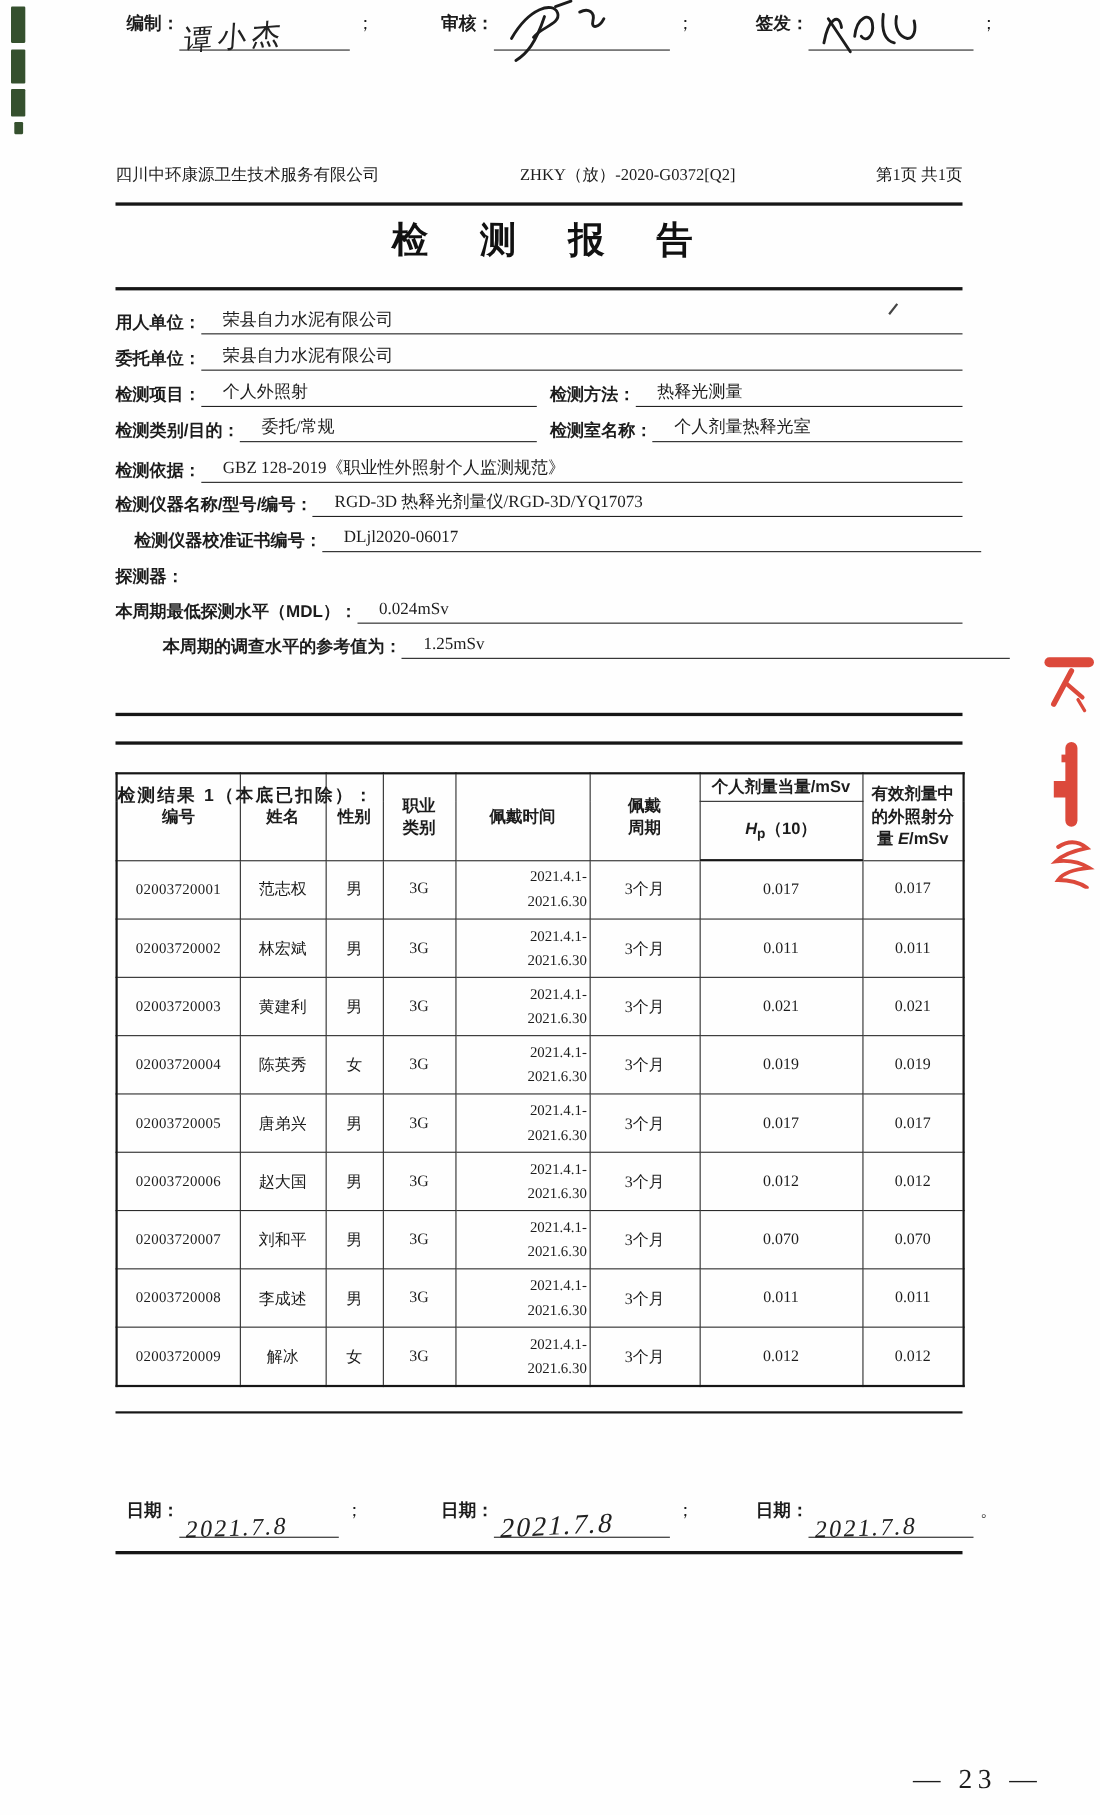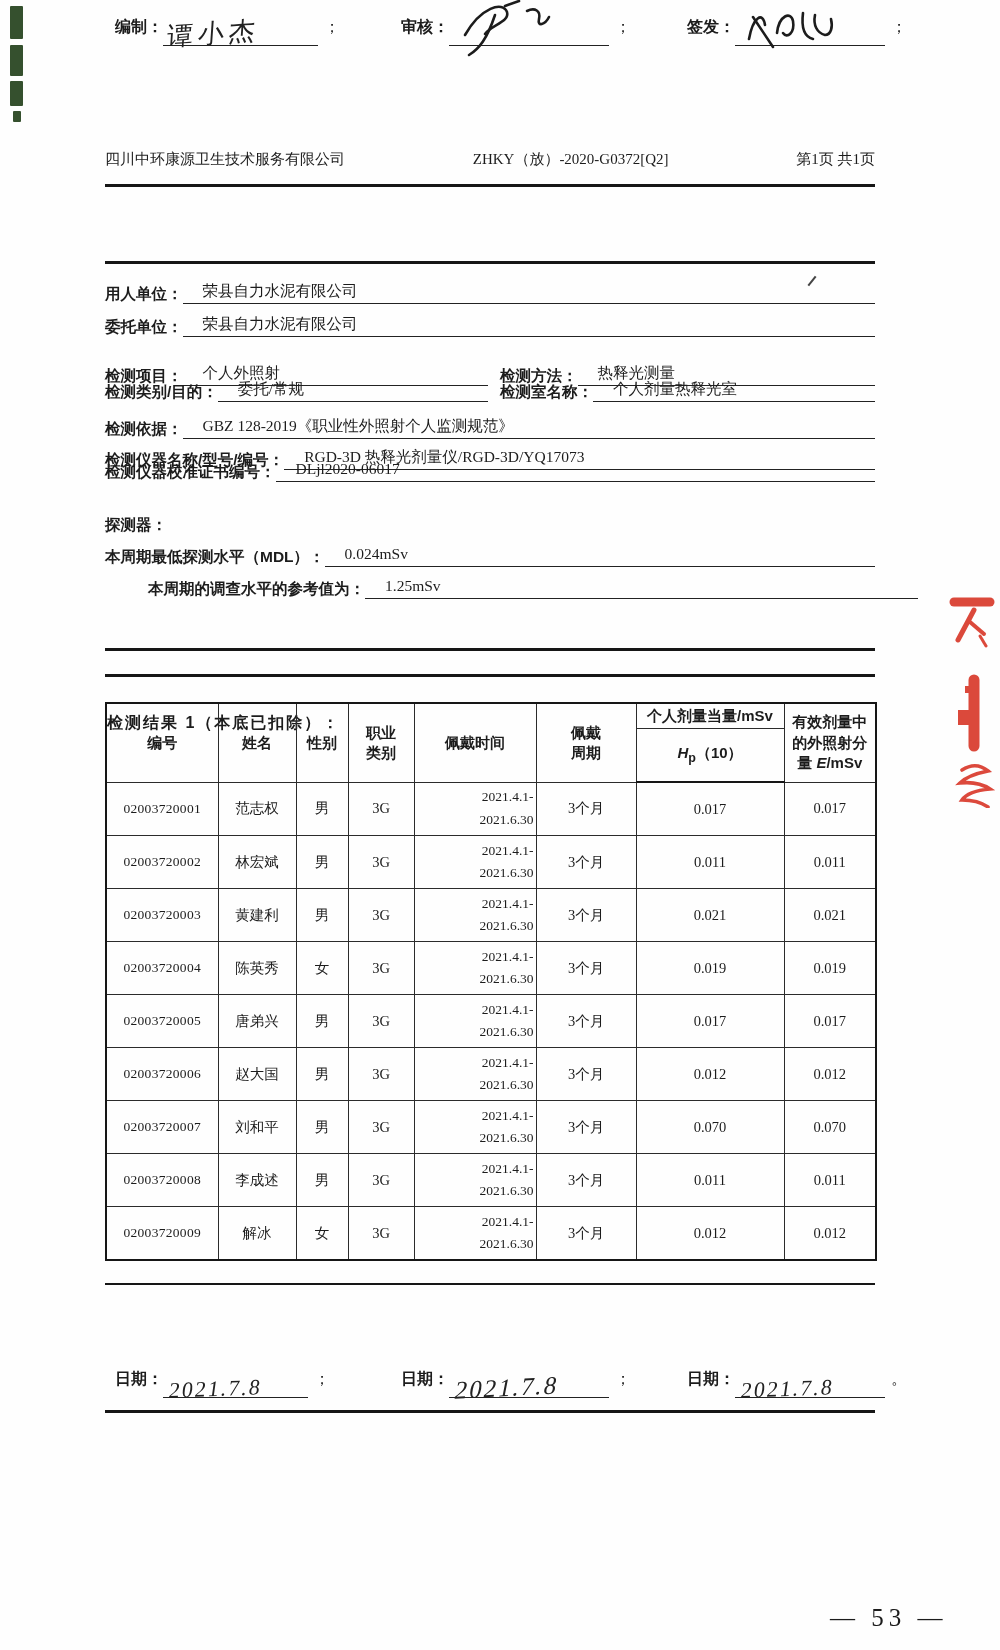--- a/index.html
+++ b/index.html
@@ -41,21 +41,21 @@
   .rtable thead tr:last-child th{border-bottom:2px solid #161616;}
   .th-dose{height:24px;font-size:14.5px;}
   .th-hp{height:52px;font-size:16px;}
   .pre{white-space:pre-line;}
   .rtable tbody td{height:52px;font-size:14.5px;}
   .rtable tbody td.c-id{font-size:13.5px;letter-spacing:.3px;}
   .period-cell div{font-size:13.5px;line-height:1.65;text-align:right;}
 
   
   .sig-row,.date-row{position:absolute;left:105px;width:770px;height:46px;}
-  .sig-cell{position:absolute;bottom:0;display:flex;align-items:center;margin-top:15px;}
+  .sig-cell{position:absolute;bottom:0;display:flex;align-items:flex-start;margin-top:15px;}
   .sig-label{font-weight:700;font-size:16px;white-space:nowrap;
              font-family:"Liberation Sans","DejaVu Sans",sans-serif;padding-bottom:2px;}
   .sig-line{position:relative;height:34px;border-bottom:1.7px solid #222;}
   .sep{font-size:16px;padding:0 0 2px 6px;}
   .handwrite{position:absolute;left:4px;bottom:-6px;font-size:26px;letter-spacing:5px;
              transform:rotate(-4deg) skewX(-8deg);color:#222;white-space:nowrap;}
   .handwrite-date{position:absolute;left:6px;bottom:-5px;font-size:22px;letter-spacing:2px;
              transform:rotate(-2deg) skewX(-10deg);color:#222;white-space:nowrap;}
   .sig-svg{position:absolute;left:6px;bottom:-12px;overflow:visible;}
 
@@ -75,33 +75,34 @@
     <div class="gmark" style="left:13px;top:111px;width:8px;height:11px;"></div>
   </div>
 
   <div class="doc-header">
     <span>四川中环康源卫生技术服务有限公司</span>
     <span>ZHKY（放）-2020-G0372[Q2]</span>
     <span>第1页 共1页</span>
   </div>
   <div class="rule" style="top:184px;height:3px;"></div>
 
+  <h1 class="title">检 测 报 告</h1>
 
   <div class="rule" style="top:261px;height:3px;"></div>
   <div class="tick"></div>
 
   <div class="frow" style="top:278px;">
     <span class="flabel">用人单位：</span>
     <span class="uval">荣县自力水泥有限公司</span>
   </div>
   <div class="frow" style="top:311px;">
     <span class="flabel">委托单位：</span>
     <span class="uval">荣县自力水泥有限公司</span>
   </div>
-  <div class="frow" style="top:360px;align-items:flex-end;">
+  <div class="frow" style="top:344px;align-items:flex-end;">
     <span class="half-l">
       <span class="flabel">检测项目：</span>
       <span class="uval">个人外照射</span>
     </span>
     <span class="half-r">
       <span class="flabel">检测方法：</span>
       <span class="uval">热释光测量</span>
     </span>
   </div>
   <div class="frow" style="top:376px;">
@@ -115,21 +116,21 @@
     </span>
   </div>
   <div class="frow" style="top:413px;">
     <span class="flabel">检测依据：</span>
     <span class="uval">GBZ 128-2019《职业性外照射个人监测规范》</span>
   </div>
   <div class="frow" style="top:444px;">
     <span class="flabel">检测仪器名称/型号/编号：</span>
     <span class="uval">RGD-3D 热释光剂量仪/RGD-3D/YQ17073</span>
   </div>
-  <div class="frow" style="top:456px;">
+  <div class="frow" style="top:476px;margin-left:17px;">
     <span class="flabel">检测仪器校准证书编号：</span>
     <span class="uval">DLjl2020-06017</span>
   </div>
   <div class="frow" style="top:509px;">
     <span class="flabel">探测器：</span>
   </div>
   <div class="frow" style="top:541px;">
     <span class="flabel">本周期最低探测水平（MDL）：</span>
     <span class="uval">0.024mSv</span>
   </div>
@@ -365,15 +366,15 @@
       <path d="M30 22 L14 52" stroke-width="5" fill="none"></path>
       <path d="M26 34 L40 46" stroke-width="4" fill="none"></path>
       <path d="M36 48 l6 10" stroke-width="3" fill="none"></path>
       <path d="M30 92 V158" stroke-width="11" fill="none"></path>
       <rect x="14" y="122" width="15" height="15" stroke="none"></rect>
       <rect x="21" y="98" width="11" height="7" stroke="none"></rect>
       <path d="M18 182 q14 -9 26 1 q-20 4 -28 12 q18 -2 30 6 q-22 2 -28 11 q16 0 26 7" stroke-width="3.6" fill="none"></path>
     </g>
   </svg>
 
-  <div class="page-number">— 53 —</div>
+  <div class="page-number">— 23 —</div>
 
 </div>
 
 </body></html>

